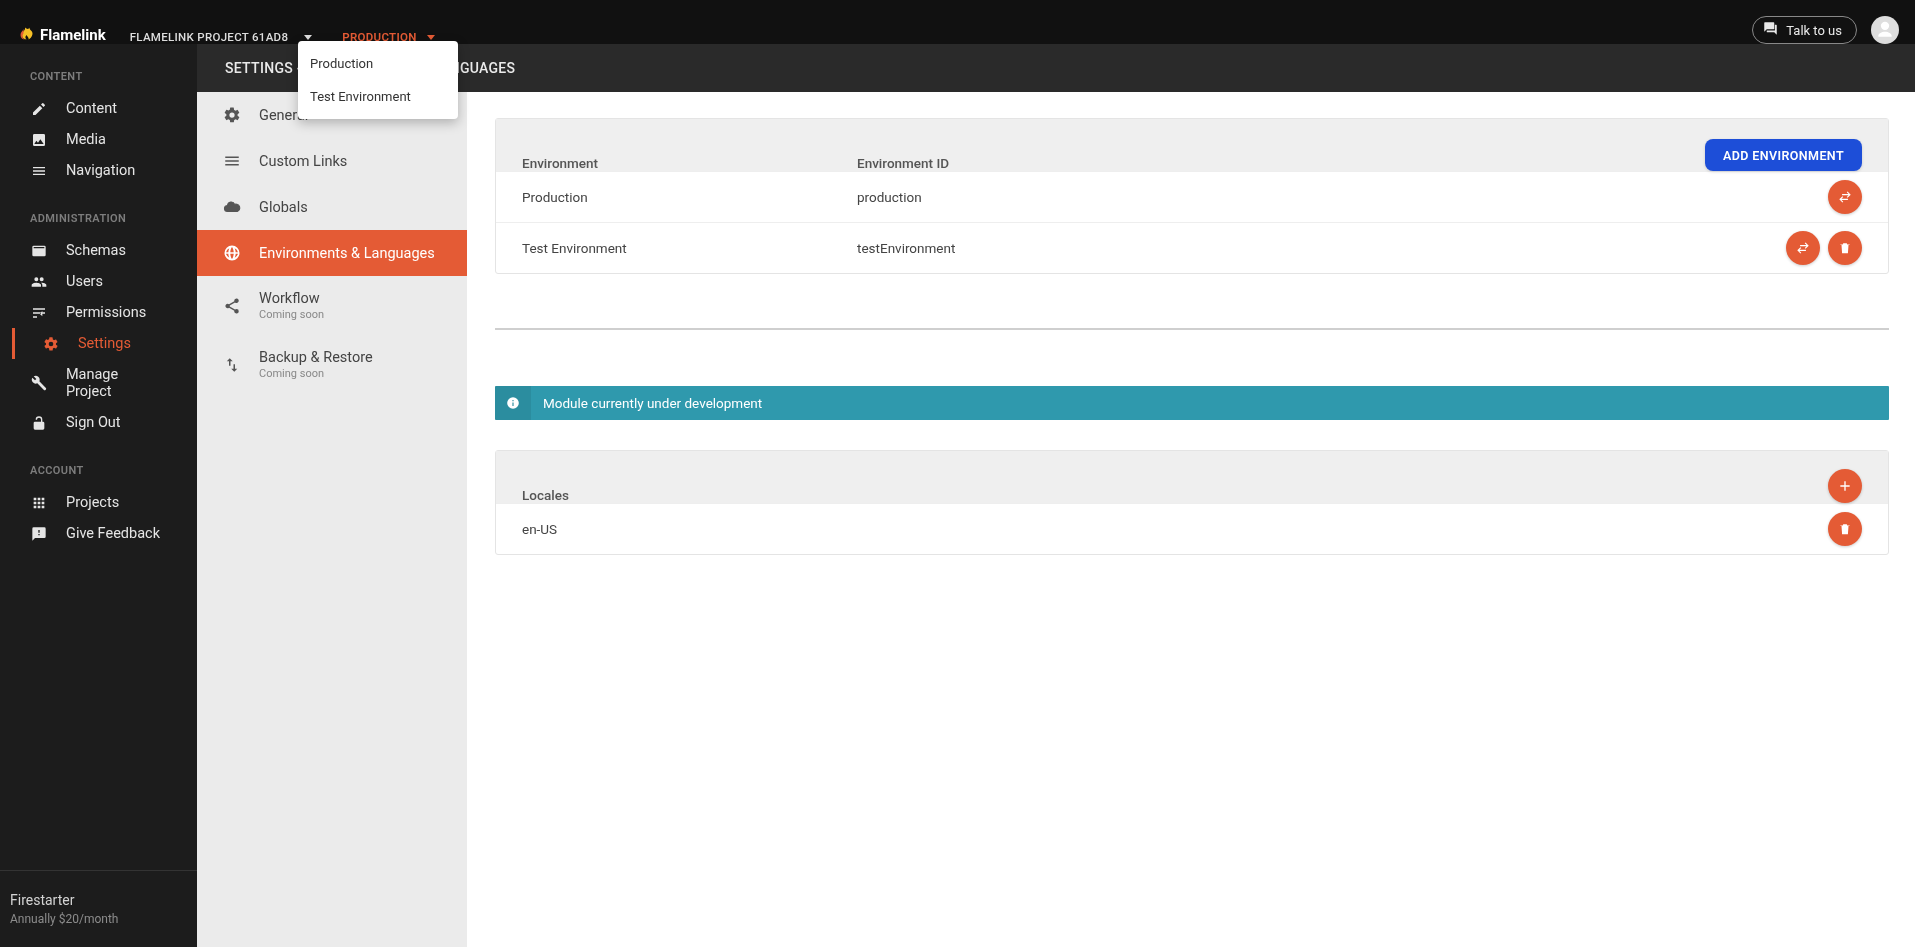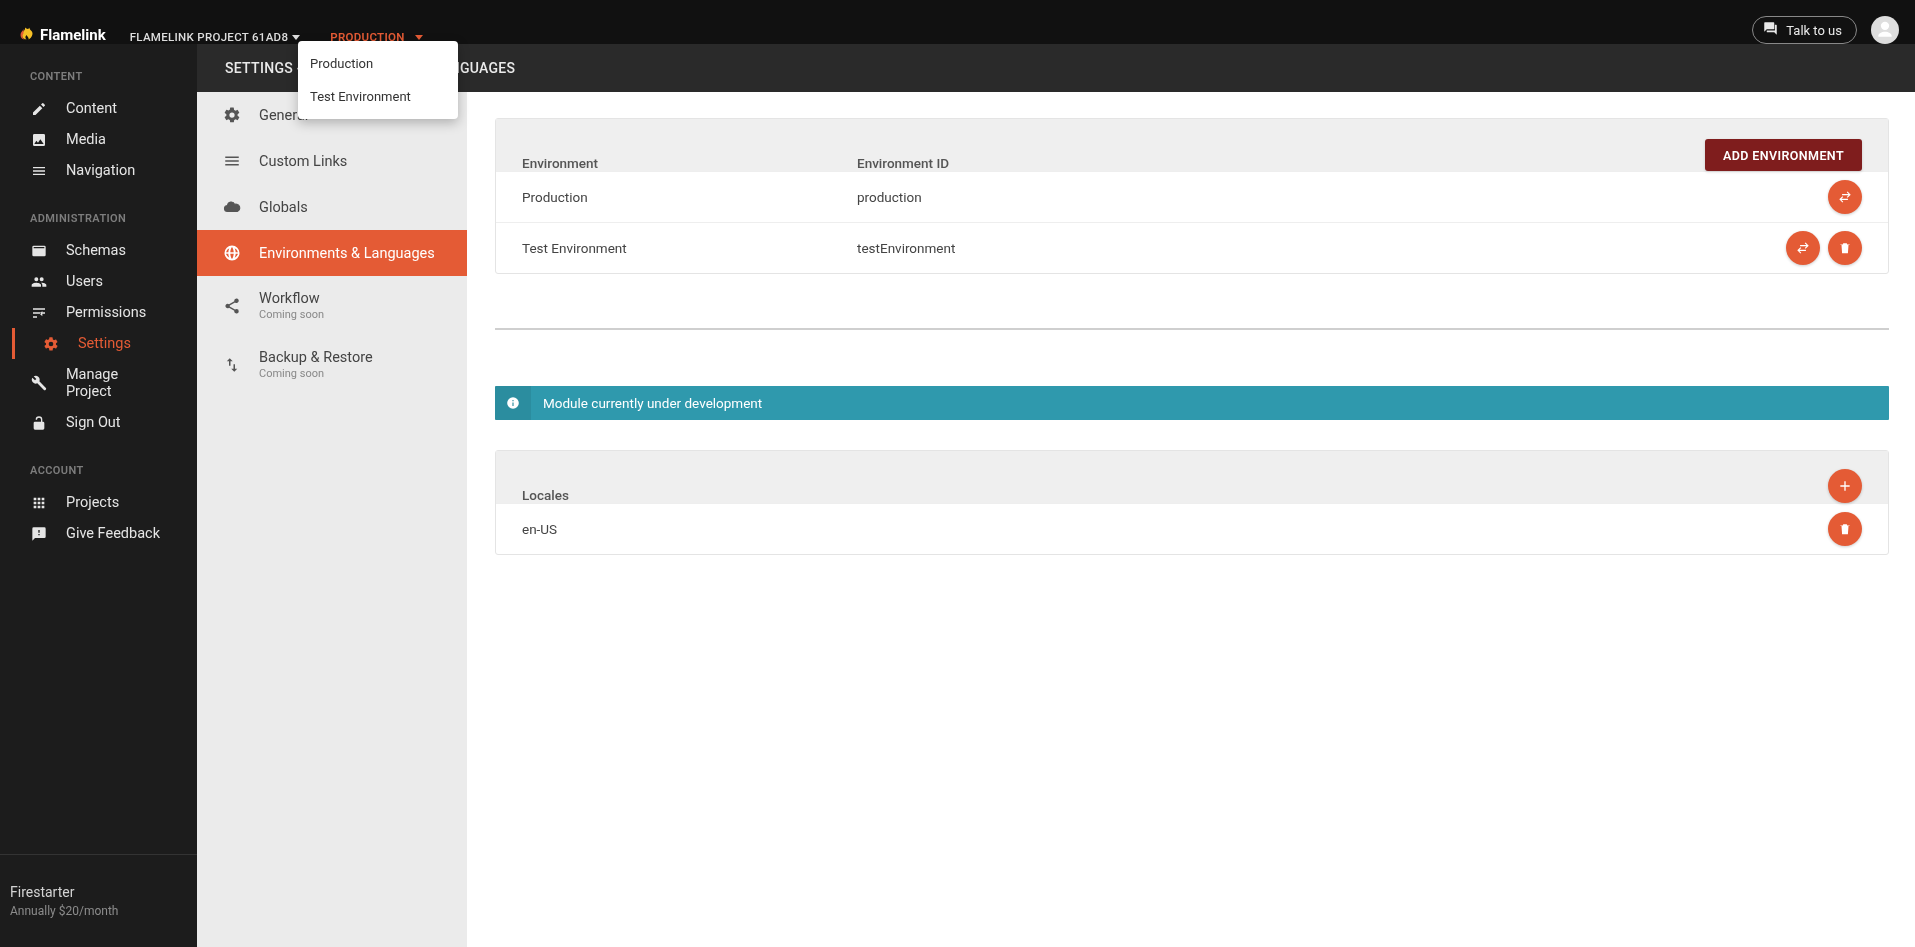--- a/index.html
+++ b/index.html
@@ -2,40 +2,40 @@
 <html><head>
 <meta charset="utf-8">
 <style>
 * { margin: 0; padding: 0; box-sizing: border-box; font-family: -apple-system, BlinkMacSystemFont, "Segoe UI", Roboto, Helvetica, Arial, sans-serif; }
 body { background: #f5f5f5; color: #333; width: 1915px; height: 947px; overflow: hidden; }
 
 
 .topbar { height: 44px; background: #111; display: flex; align-items: flex-end; padding: 0 16px; color: #ccc; position: relative; }
 .logo { display: flex; align-items: center; gap: 6px; font-weight: 700; font-size: 15px; color: #fff; }
 .logo-icon svg { display: block; }
-.project-dd { margin-left: 24px; font-size: 11.5px; letter-spacing: .3px; color: #ddd; font-weight: 500; display: flex; align-items: center; gap: 4px; cursor: pointer; }
+.project-dd { margin-left: 24px; font-size: 11.5px; letter-spacing: .3px; color: #ddd; font-weight: 500; display: flex; align-items: center; gap: 16px; cursor: pointer; }
 .env-dd { margin-left: 30px; font-size: 11.5px; letter-spacing: .3px; color: #e45b35; font-weight: 600; display: flex; align-items: center; gap: 10px; cursor: pointer; position: relative; }
 .chev-down { width: 0; height: 0; border-left: 4px solid transparent; border-right: 4px solid transparent; border-top: 5px solid currentColor; }
 .talk { margin-left: auto; border: 1px solid #888; border-radius: 16px; height: 28px; padding: 0 14px 0 10px; display: flex; align-items: center; gap: 8px; color: #e9e9e9; font-size: 13px; cursor: pointer; }
 .avatar { margin-left: 14px; width: 28px; height: 28px; border-radius: 50%; background: #dedede; display: flex; align-items: center; justify-content: center; cursor: pointer; }
 .avatar svg { fill: #fff; }
 
 
 .env-pop { position: absolute; top: 41px; left: 298px; width: 160px; background: #fff; border-radius: 4px; box-shadow: 0 4px 12px rgba(0,0,0,.25); padding: 6px 0; z-index: 50; }
 .env-pop-item { padding: 9px 12px; font-size: 13px; color: #333; cursor: pointer; }
 
 
 .layout { display: flex; height: calc(947px - 44px); }
 .sidebar { width: 197px; background: #1c1c1c; color: #bbb; display: flex; flex-direction: column; flex-shrink: 0; }
 .sb-section-title { font-size: 11px; letter-spacing: .4px; color: #7d7d7d; padding: 26px 30px 10px; font-weight: 600; }
 .sb-item { display: flex; align-items: center; gap: 18px; padding: 7px 30px; font-size: 14.5px; color: #e5e5e5; cursor: pointer; position: relative; }
 .sb-item.active { color: #e45b35; margin-left: 12px; }
 .sb-item.active::before { content: ""; position: absolute; left: 0; top: 0; bottom: 0; width: 3px; background: #e45b35; }
 .sb-item .ic { width: 18px; display: flex; justify-content: center; }
-.sb-footer { margin-top: auto; border-top: 1px solid #333; padding: 29px 10px; }
+.sb-footer { margin-top: auto; border-top: 1px solid #333; padding: 21px 10px; }
 .sb-footer .plan { color: #d3d3d3; font-size: 14px; }
 .sb-footer .price { color: #8c8c8c; font-size: 12px; margin-top: 4px; }
 
 
 .subbar { height: 48px; background: #2a2a2a; display: flex; align-items: center; padding-left: 28px; color: #eaeaea; font-size: 14px; letter-spacing: .3px; font-weight: 500; }
 .rightpanel { flex: 1; display: flex; flex-direction: column; }
 
 
 .settings-wrap { flex: 1; display: flex; }
 .settings-nav { width: 270px; background: #ebebeb; flex-shrink: 0; }
@@ -44,21 +44,21 @@
 .sn-item .ic { width: 18px; display: flex; justify-content: center; }
 .sn-item .sub { font-size: 11px; color: #888; display: block; margin-top: 1px; }
 .sn-item .txt { display: flex; flex-direction: column; }
 
 
 .content { flex: 1; padding: 26px 26px 26px 28px; background: #fff; overflow: auto; }
 .card { border: 1px solid #e4e4e4; border-radius: 3px; background: #fff; }
 .card-head { background: #efefef; display: flex; align-items: flex-end; padding: 0 26px; height: 52px; font-size: 13.5px; color: #555; font-weight: 500; }
 .card-head .col1 { width: 335px; }
 .card-head .spacer { flex: 1; }
-.btn-primary { background: #7f1d1d; color: #fff; border: none; border-radius: 3px; height: 32px; padding: 0 18px; font-size: 12.5px; font-weight: 600; letter-spacing: .4px; cursor: pointer; box-shadow: 0 1px 3px rgba(0,0,0,.15); }
+.btn-primary { background: #1d4ed8; color: #fff; border: none; border-radius: 8px; height: 32px; padding: 0 18px; font-size: 12.5px; font-weight: 600; letter-spacing: .4px; cursor: pointer; box-shadow: 0 1px 3px rgba(0,0,0,.15); }
 .row { display: flex; align-items: center; padding: 0 26px; height: 51px; border-top: 1px solid #eee; font-size: 13.5px; color: #444; }
 .row .col1 { width: 335px; }
 .row .spacer { flex: 1; }
 .icon-btn { width: 34px; height: 34px; border-radius: 50%; background: #e45b35; color: #fff; display: inline-flex; align-items: center; justify-content: center; cursor: pointer; margin-left: 8px; box-shadow: 0 1px 3px rgba(0,0,0,.2); }
 
 .divider { height: 2px; background: #cfcfcf; margin: 54px 0 56px; }
 
 .info-bar { background: #2f99ad; color: #fff; border-radius: 1px; display: flex; align-items: center; height: 34px; font-size: 13.5px; margin-bottom: 30px; }
 .info-bar .icell { width: 36px; background: rgba(0,0,0,.08); height: 100%; display: flex; align-items: center; justify-content: center; }
 .info-bar .msg { padding-left: 12px; }

